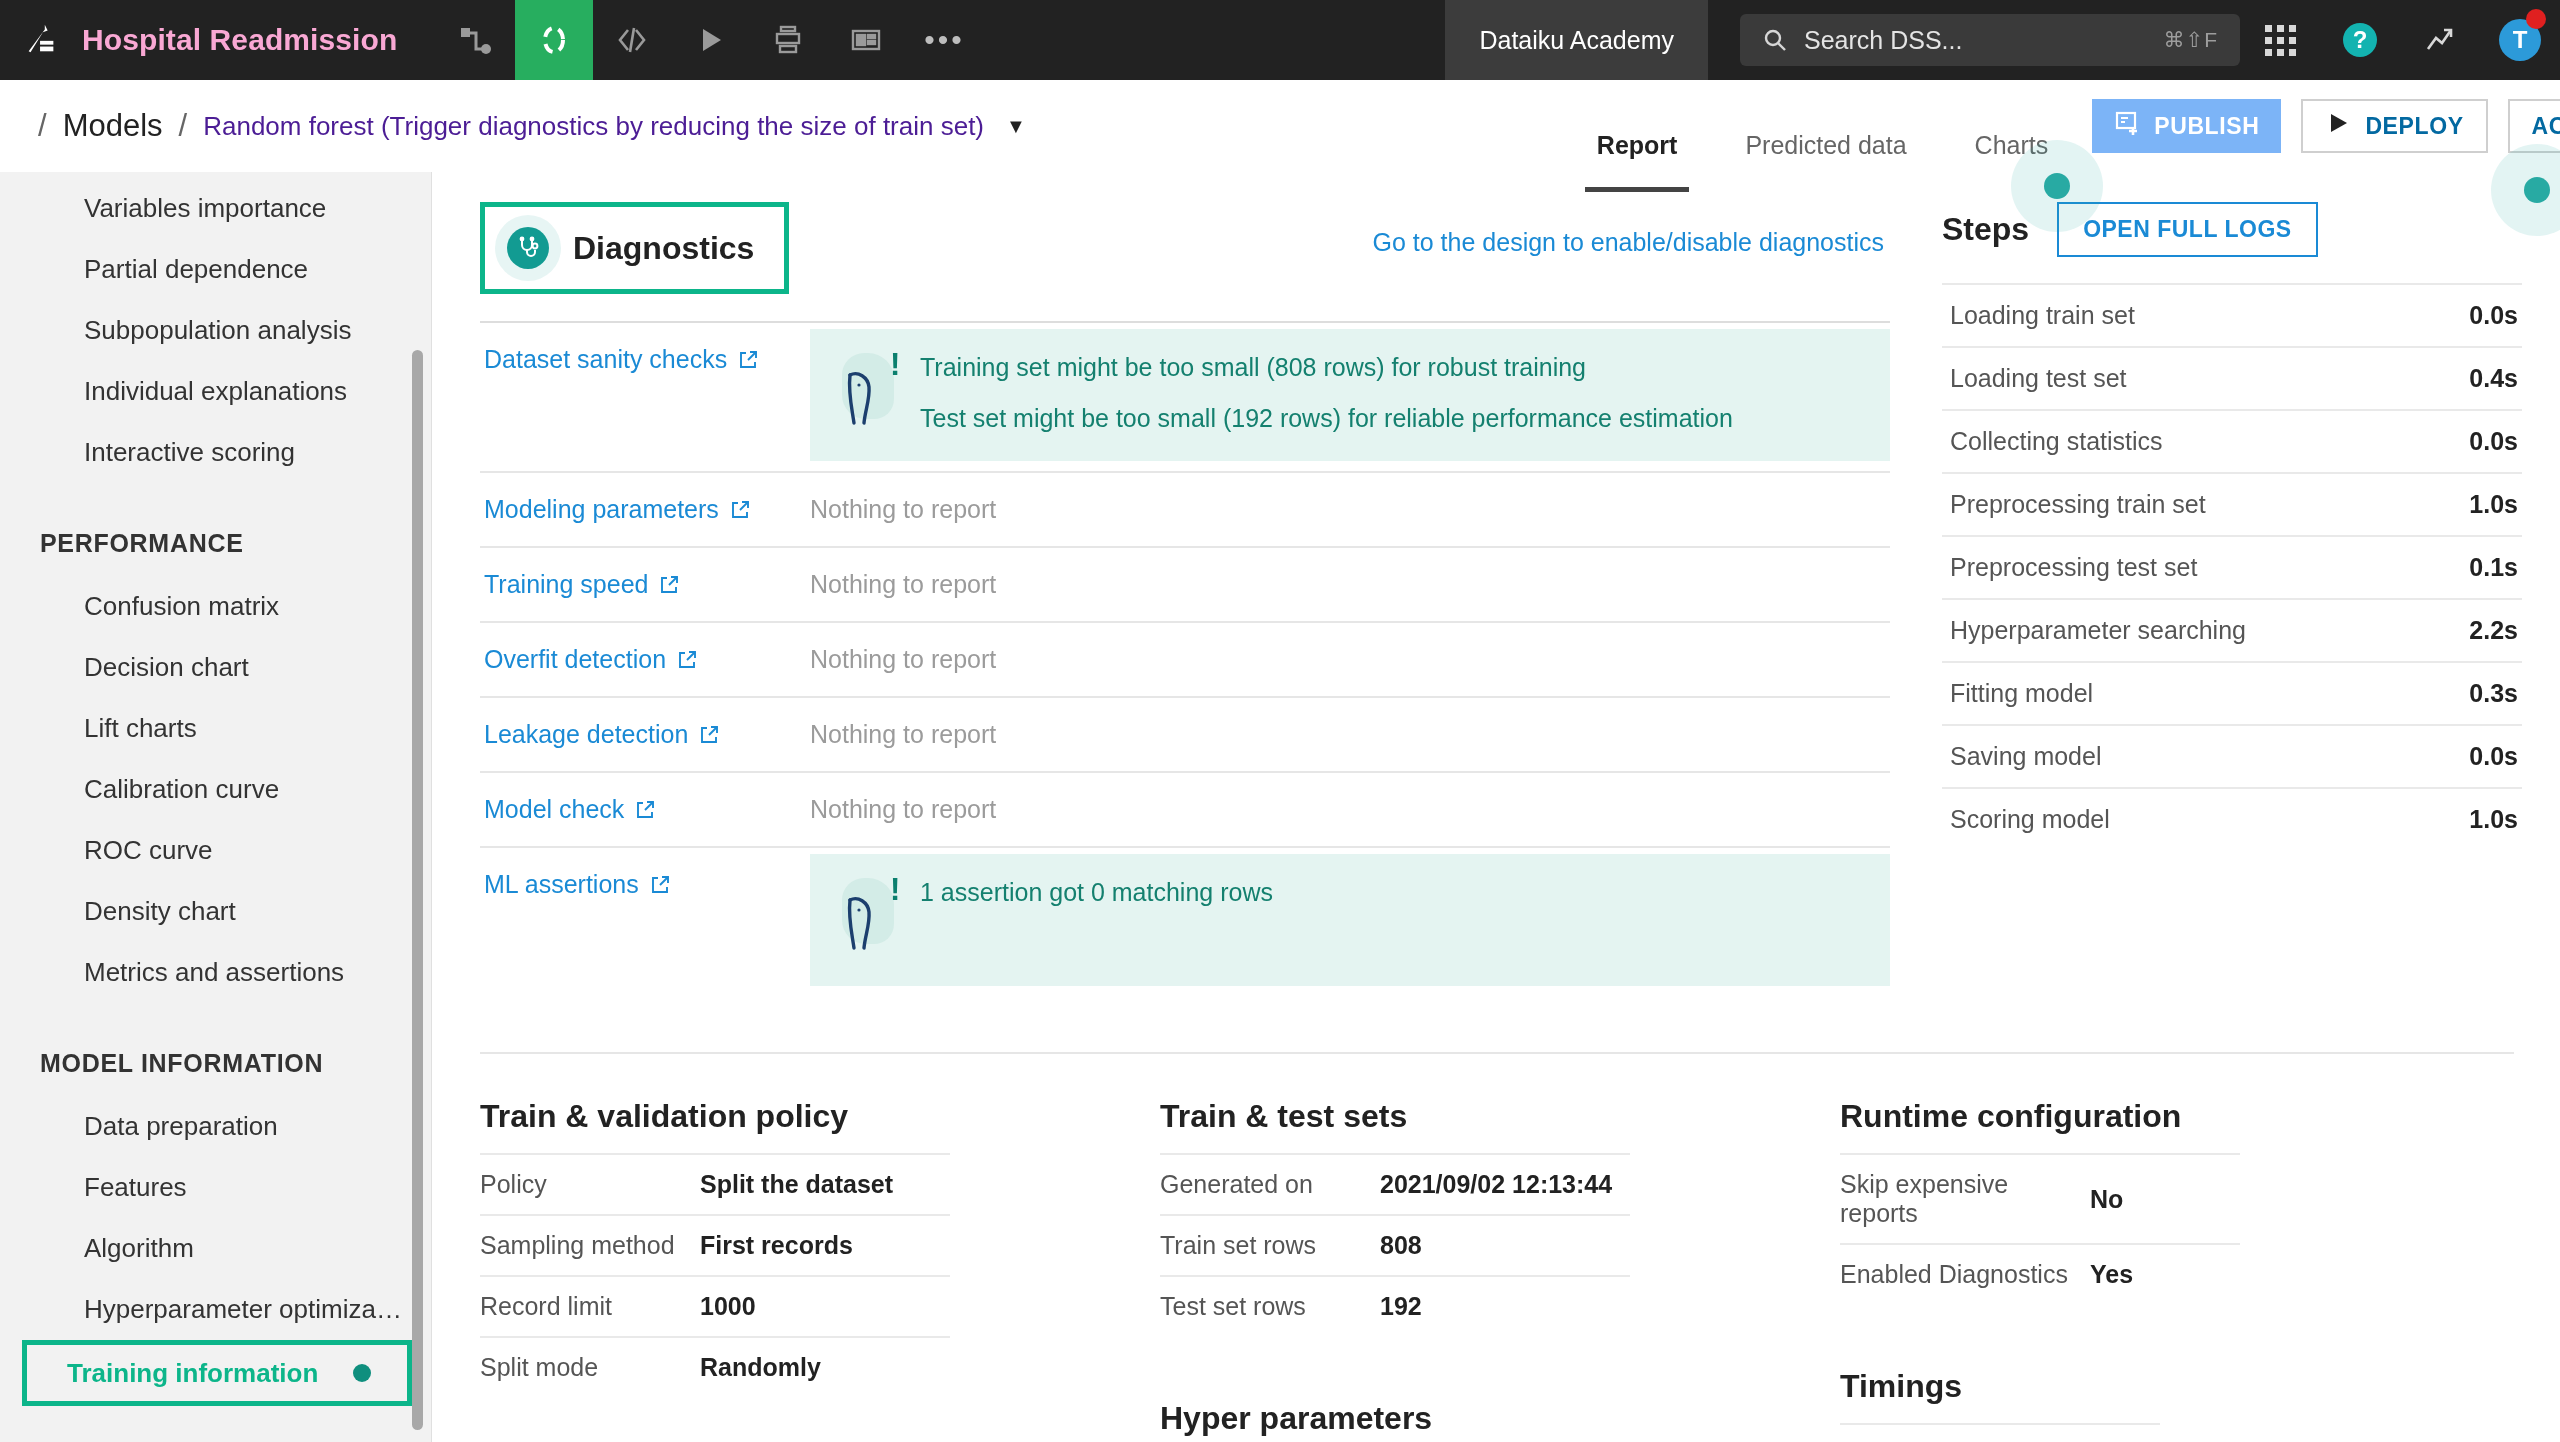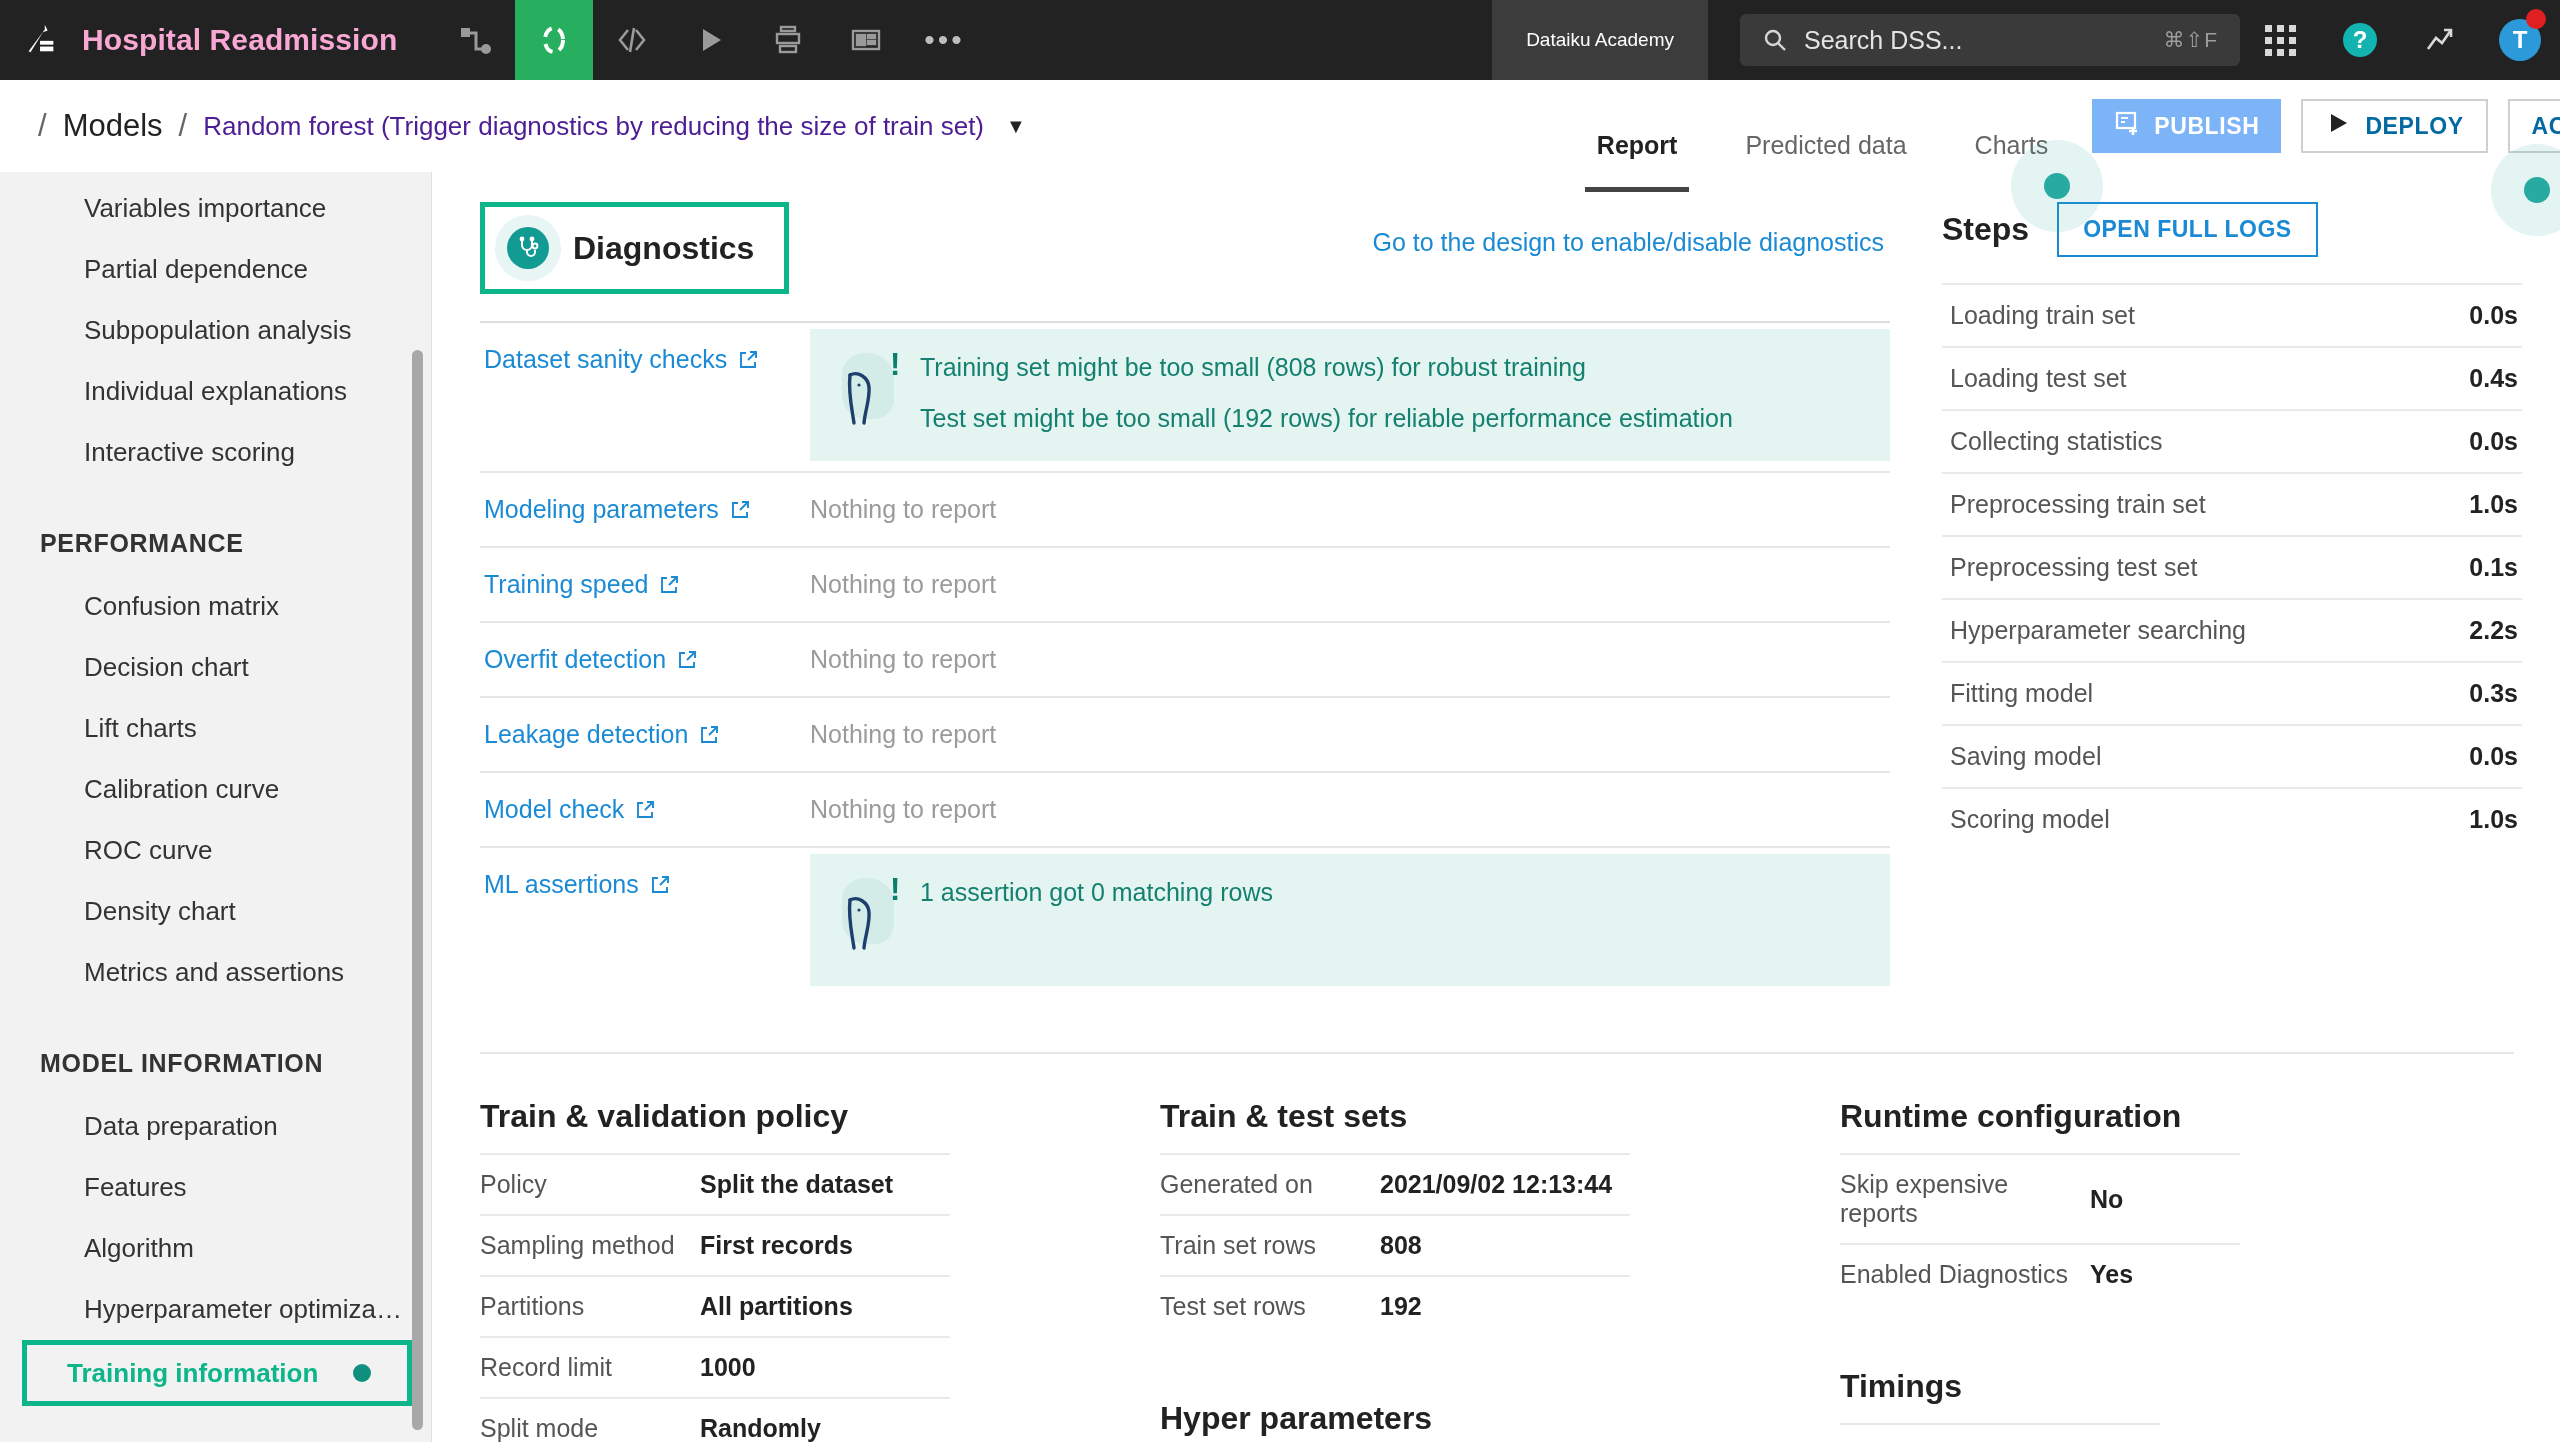--- a/index.html
+++ b/index.html
@@ -27,21 +27,21 @@
   }
   .nav-icon {
     width: 78px; display: flex; align-items: center; justify-content: center;
     color: #9a9a9a; cursor: pointer;
   }
   .nav-icon svg { width: 34px; height: 34px; }
   .nav-icon.active { background: #27ae5f; color: #ffffff; }
   .nav-icon.dots { color: #bdbdbd; font-size: 30px; letter-spacing: 3px; }
   .topbar-spacer { flex: 1; }
   .academy-cell {
-    background: #3c3c3c; color: #ffffff; font-size: 19px;
+    background: #3c3c3c; color: #ffffff; font-size: 25px;
     display: flex; align-items: center; padding: 4px 34px; cursor: pointer;
   }
   .search-box {
     background: #3a3a3a; border-radius: 6px; height: 52px;
     margin: 14px 0 14px 32px; display: flex; align-items: center;
     padding: 0 22px; gap: 16px; min-width: 500px; cursor: text;
   }
   .search-box .sicon { color: #d6d6d6; display: flex; }
   .search-box .sicon svg { width: 26px; height: 26px; }
   .search-placeholder { color: #e4e4e4; font-size: 25px; flex: 1; }
@@ -629,24 +629,20 @@
         <div class="b-table">
           <div class="b-row">
               <span class="b-key">Policy</span>
               <span class="b-val">Split the dataset</span>
             </div>
           <div class="b-row">
               <span class="b-key">Sampling method</span>
               <span class="b-val">First records</span>
             </div>
           <div class="b-row">
-              <span class="b-key">Partitions</span>
-              <span class="b-val">All partitions</span>
-            </div>
-          <div class="b-row">
               <span class="b-key">Record limit</span>
               <span class="b-val">1000</span>
             </div>
           <div class="b-row">
               <span class="b-key">Split mode</span>
               <span class="b-val">Randomly</span>
             </div>
 
         </div>
       </div>

